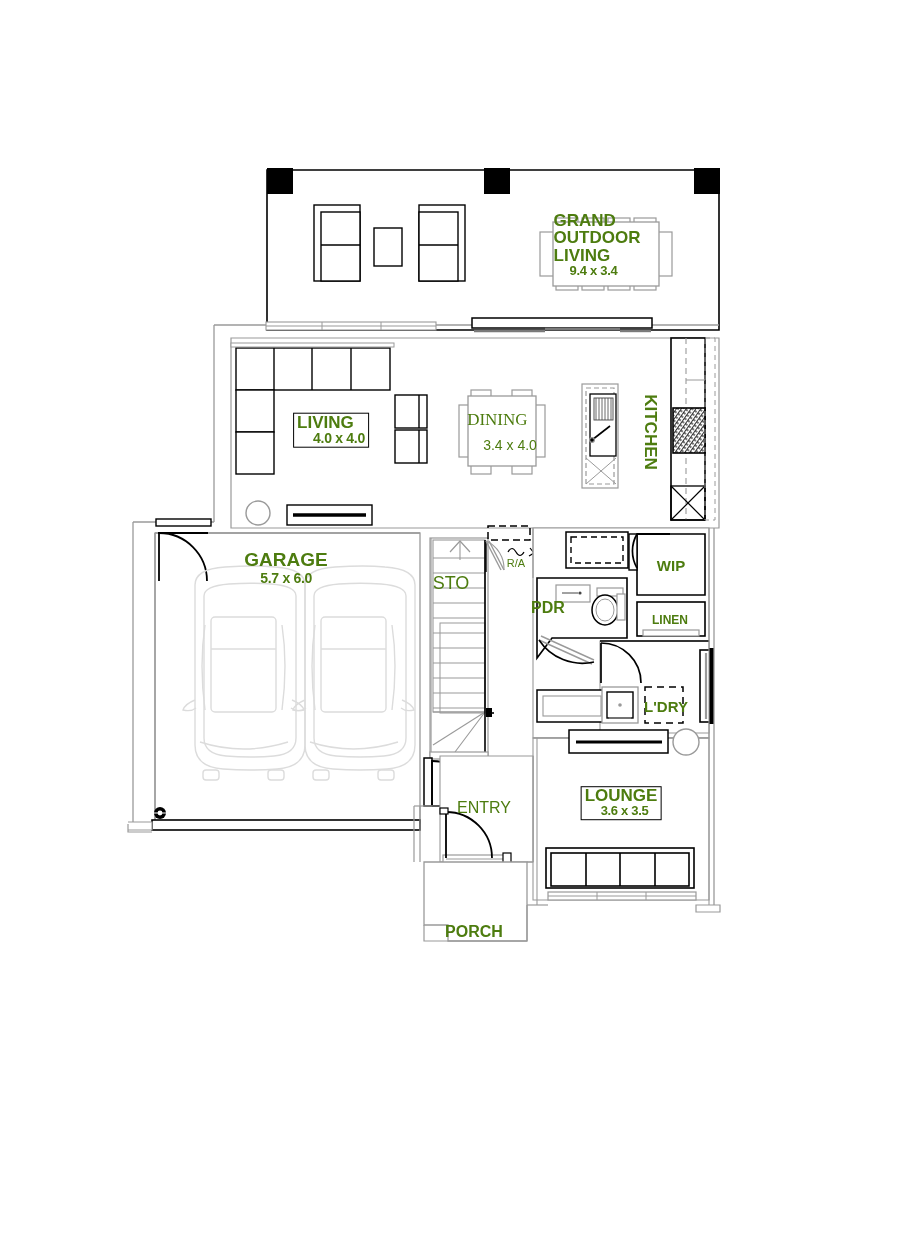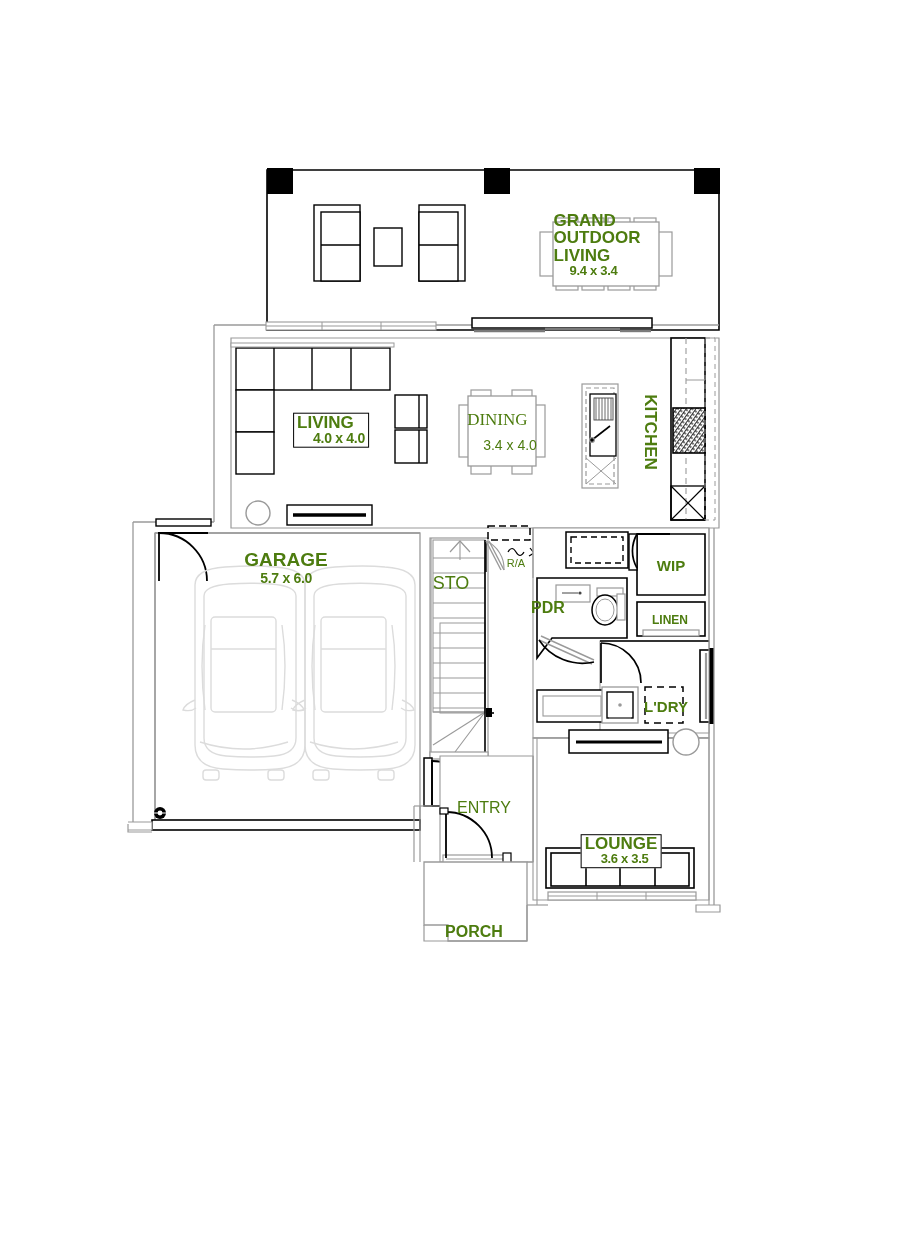--- a/index.html
+++ b/index.html
@@ -478,21 +478,21 @@
 </div>
 
 <div class="rm-label" style="left:670px; top:620px; transform:translate(-50%,-50%); font-size:12px;">
   <span class="rm-name">LINEN</span>
 </div>
 
 <div class="rm-label" style="left:666px; top:663px; transform:translate(-50%,-50%); font-size:15px;margin-top:44px;">
   <span class="rm-name">L'DRY</span>
 </div>
 
-<div class="rm-label boxed" style="left:621px; top:803px; transform:translate(-50%,-50%); font-size:17px;margin-top:48px;">
+<div class="rm-label boxed" style="left:621px; top:803px; transform:translate(-50%,-50%); font-size:17px;">
   <span class="rm-name">LOUNGE</span>
   <span class="rm-dim" style="font-size:13px; letter-spacing:-0.3px;">3.6 x 3.5</span>
 </div>
 
 <div class="rm-label" style="left:484px; top:808px; transform:translate(-50%,-50%); font-size:16px;">
   <span class="rm-name" style="font-weight:normal;">ENTRY</span>
 </div>
 
 <div class="rm-label" style="left:474px; top:932px; transform:translate(-50%,-50%); font-size:16px;">
   <span class="rm-name">PORCH</span>

